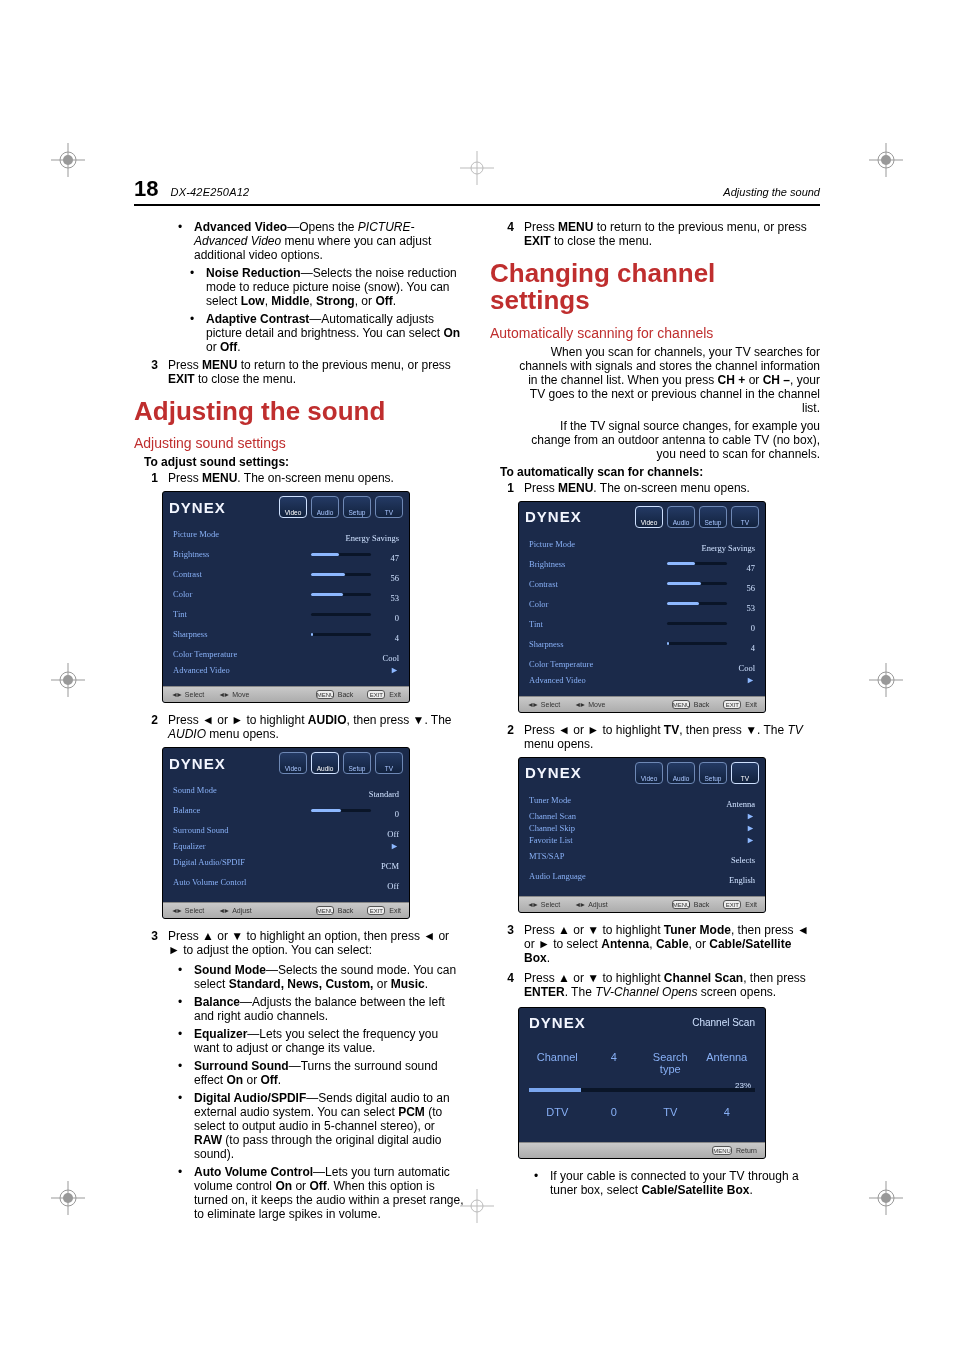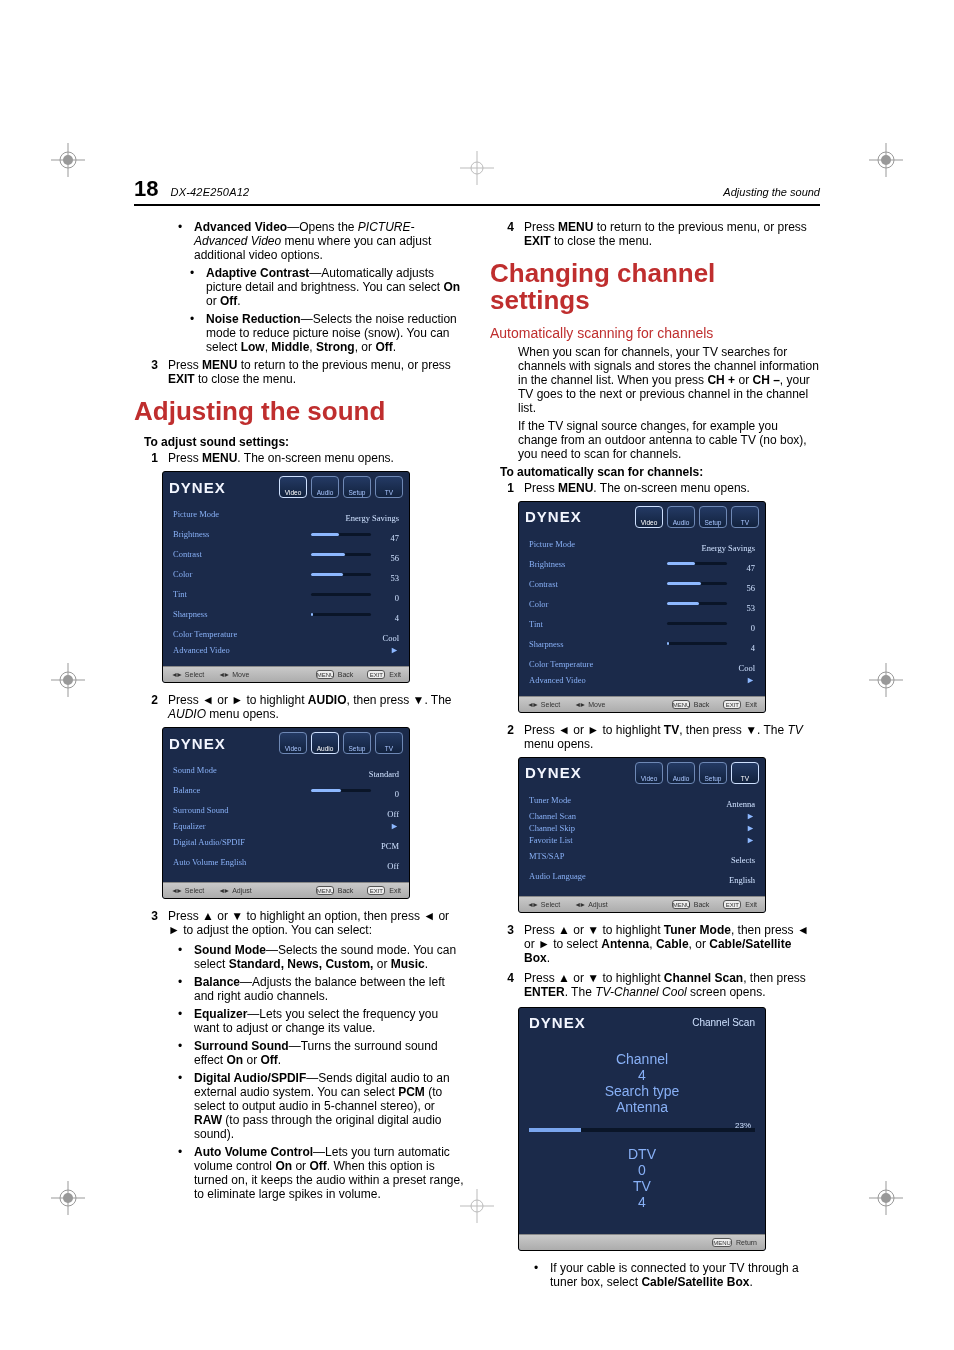--- a/index.html
+++ b/index.html
@@ -198,38 +198,38 @@
     color: #cfe1ff;
     font-size: 9px;
   }
   .scan .hdr {
     display:flex; align-items:center; justify-content:space-between;
     padding:6px 10px 14px 10px;
   }
   .scan .hdr .dy { font-size:15px; font-weight:800; color:#f3f6ff; letter-spacing:1px; }
   .scan .hdr .ttl { font-size:10px; color:#cfe1ff; }
   .scan .body { padding: 0 10px 18px 10px; color:#88b0f6; }
-  .scan .srow { display:flex; padding:6px 0; font-size:14px;flex-direction:column; }
+  .scan .srow { display:flex; padding:6px 0; font-size:11px; }
   .scan .srow span { flex:1; text-align:center; }
   .scan .prog {
     height:4px; background:#0a1528; margin-top:-2px; margin-bottom:8px; position:relative;
   }
   .scan .prog .pf { position:absolute; left:0; top:0; bottom:0; background:#7aa6ef; }
   .scan .foot {
     display:flex; justify-content:flex-end; align-items:center;
     background: linear-gradient(#c9c9c9,#acacac);
     border-top:1px solid #888; padding:3px 8px; font-size:7px; color:#333;
   }
   .scan .foot .btn {
     display:inline-block; width:20px; height:9px; border:1px solid #555;
     border-radius:3px; background:#eee; font-size:6px; text-align:center;
     line-height:8px; margin-right:4px;
   }
 
-  p.flat { margin-left: 28px; margin-bottom:4px; }
+  p.flat { margin-left: 28px; margin-bottom:4px;text-align:right; }
 </style>
 </head>
 <body>
 
 <div class="regmark tl">
     <svg viewBox="0 0 34 34">
       <circle cx="17" cy="17" r="8" fill="none" stroke="#999" stroke-width="1"></circle>
       <circle cx="17" cy="17" r="5" fill="#999"></circle>
       <line x1="0" y1="17" x2="34" y2="17" stroke="#999"></line>
       <line x1="17" y1="0" x2="17" y2="34" stroke="#999"></line>
@@ -307,38 +307,39 @@
       <ul class="bullet-list indent2">
         <li>
             <div>
           <b>Advanced Video</b><span>—Opens the </span><i>PICTURE-Advanced Video</i><span> menu where you can adjust additional video options.</span>
         </div>
           </li>
       </ul>
       <ul class="bullet-list indent3">
         <li>
             <div>
+          <b>Noise Reduction</b><span>—Selects the noise reduction mode to reduce picture noise (snow). You can select </span><b>Low</b><span>, </span><b>Middle</b><span>, </span><b>Strong</b><span>, or </span><b>Off</b><span>.</span>
+        </div>
+          </li>
+        <li>
+            <div>
           <b>Adaptive Contrast</b><span>—Automatically adjusts picture detail and brightness. You can select </span><b>On</b><span> or </span><b>Off</b><span>.</span>
         </div>
           </li>
-        <li>
-            <div>
-          <b>Noise Reduction</b><span>—Selects the noise reduction mode to reduce picture noise (snow). You can select </span><b>Low</b><span>, </span><b>Middle</b><span>, </span><b>Strong</b><span>, or </span><b>Off</b><span>.</span>
-        </div>
-          </li>
       </ul>
 
       <ol class="ol">
         <li>
           <span class="num">3</span>
           <span class="body"><span>Press </span><b>MENU</b><span> to return to the previous menu, or press </span><b>EXIT</b><span> to close the menu.</span></span>
         </li>
       </ol>
 
       <h1 class="section">Adjusting the sound</h1>
+      <h2 class="sub">Adjusting sound settings</h2>
       <div class="smallbold">To adjust sound settings:</div>
 
       <ol class="ol">
         <li>
           <span class="num">1</span>
           <span class="body"><span>Press </span><b>MENU</b><span>. The on-screen menu opens.</span></span>
         </li>
       </ol>
 
       <div class="osd-wrap">
@@ -447,21 +448,21 @@
               </div>
               <div class="row">
                 <span class="k">Equalizer</span>
                 <span class="arrow">►</span>
               </div>
               <div class="row">
                 <span class="k">Digital Audio/SPDIF</span>
                 <span class="val" style="width:auto;">PCM</span>
               </div>
               <div class="row">
-                <span class="k">Auto Volume English</span>
+                <span class="k">Auto Volume Contorl</span>
                 <span class="val" style="width:auto;">Off</span>
               </div>
             </div>
             <div class="footer">
               <span class="pill"><span style="letter-spacing:-2px;">◄►</span> Select</span>
               <span class="pill"><span style="letter-spacing:-2px;">◄►</span> Adjust</span>
               <span class="spacer"></span>
               <span class="pill"><span class="btn">MENU</span>Back</span>
               <span class="pill"><span class="btn">EXIT</span>Exit</span>
             </div>
@@ -648,21 +649,21 @@
           </div>
       </div>
 
       <ol class="ol">
         <li>
           <span class="num">3</span>
           <span class="body"><span>Press ▲ or ▼ to highlight </span><b>Tuner Mode</b><span>, then press ◄ or ► to select </span><b>Antenna</b><span>, </span><b>Cable</b><span>, or </span><b>Cable/Satellite Box</b><span>.</span></span>
         </li>
         <li>
           <span class="num">4</span>
-          <span class="body"><span>Press ▲ or ▼ to highlight </span><b>Channel Scan</b><span>, then press </span><b>ENTER</b><span>. The </span><i>TV-Channel Cool</i><span> screen opens.</span></span>
+          <span class="body"><span>Press ▲ or ▼ to highlight </span><b>Channel Scan</b><span>, then press </span><b>ENTER</b><span>. The </span><i>TV-Channel Opens</i><span> screen opens.</span></span>
         </li>
       </ol>
 
       <div class="scan">
         <div class="hdr">
           <span class="dy">DYNEX</span>
           <span class="ttl">Channel Scan</span>
         </div>
         <div class="body">
           <div class="srow">

